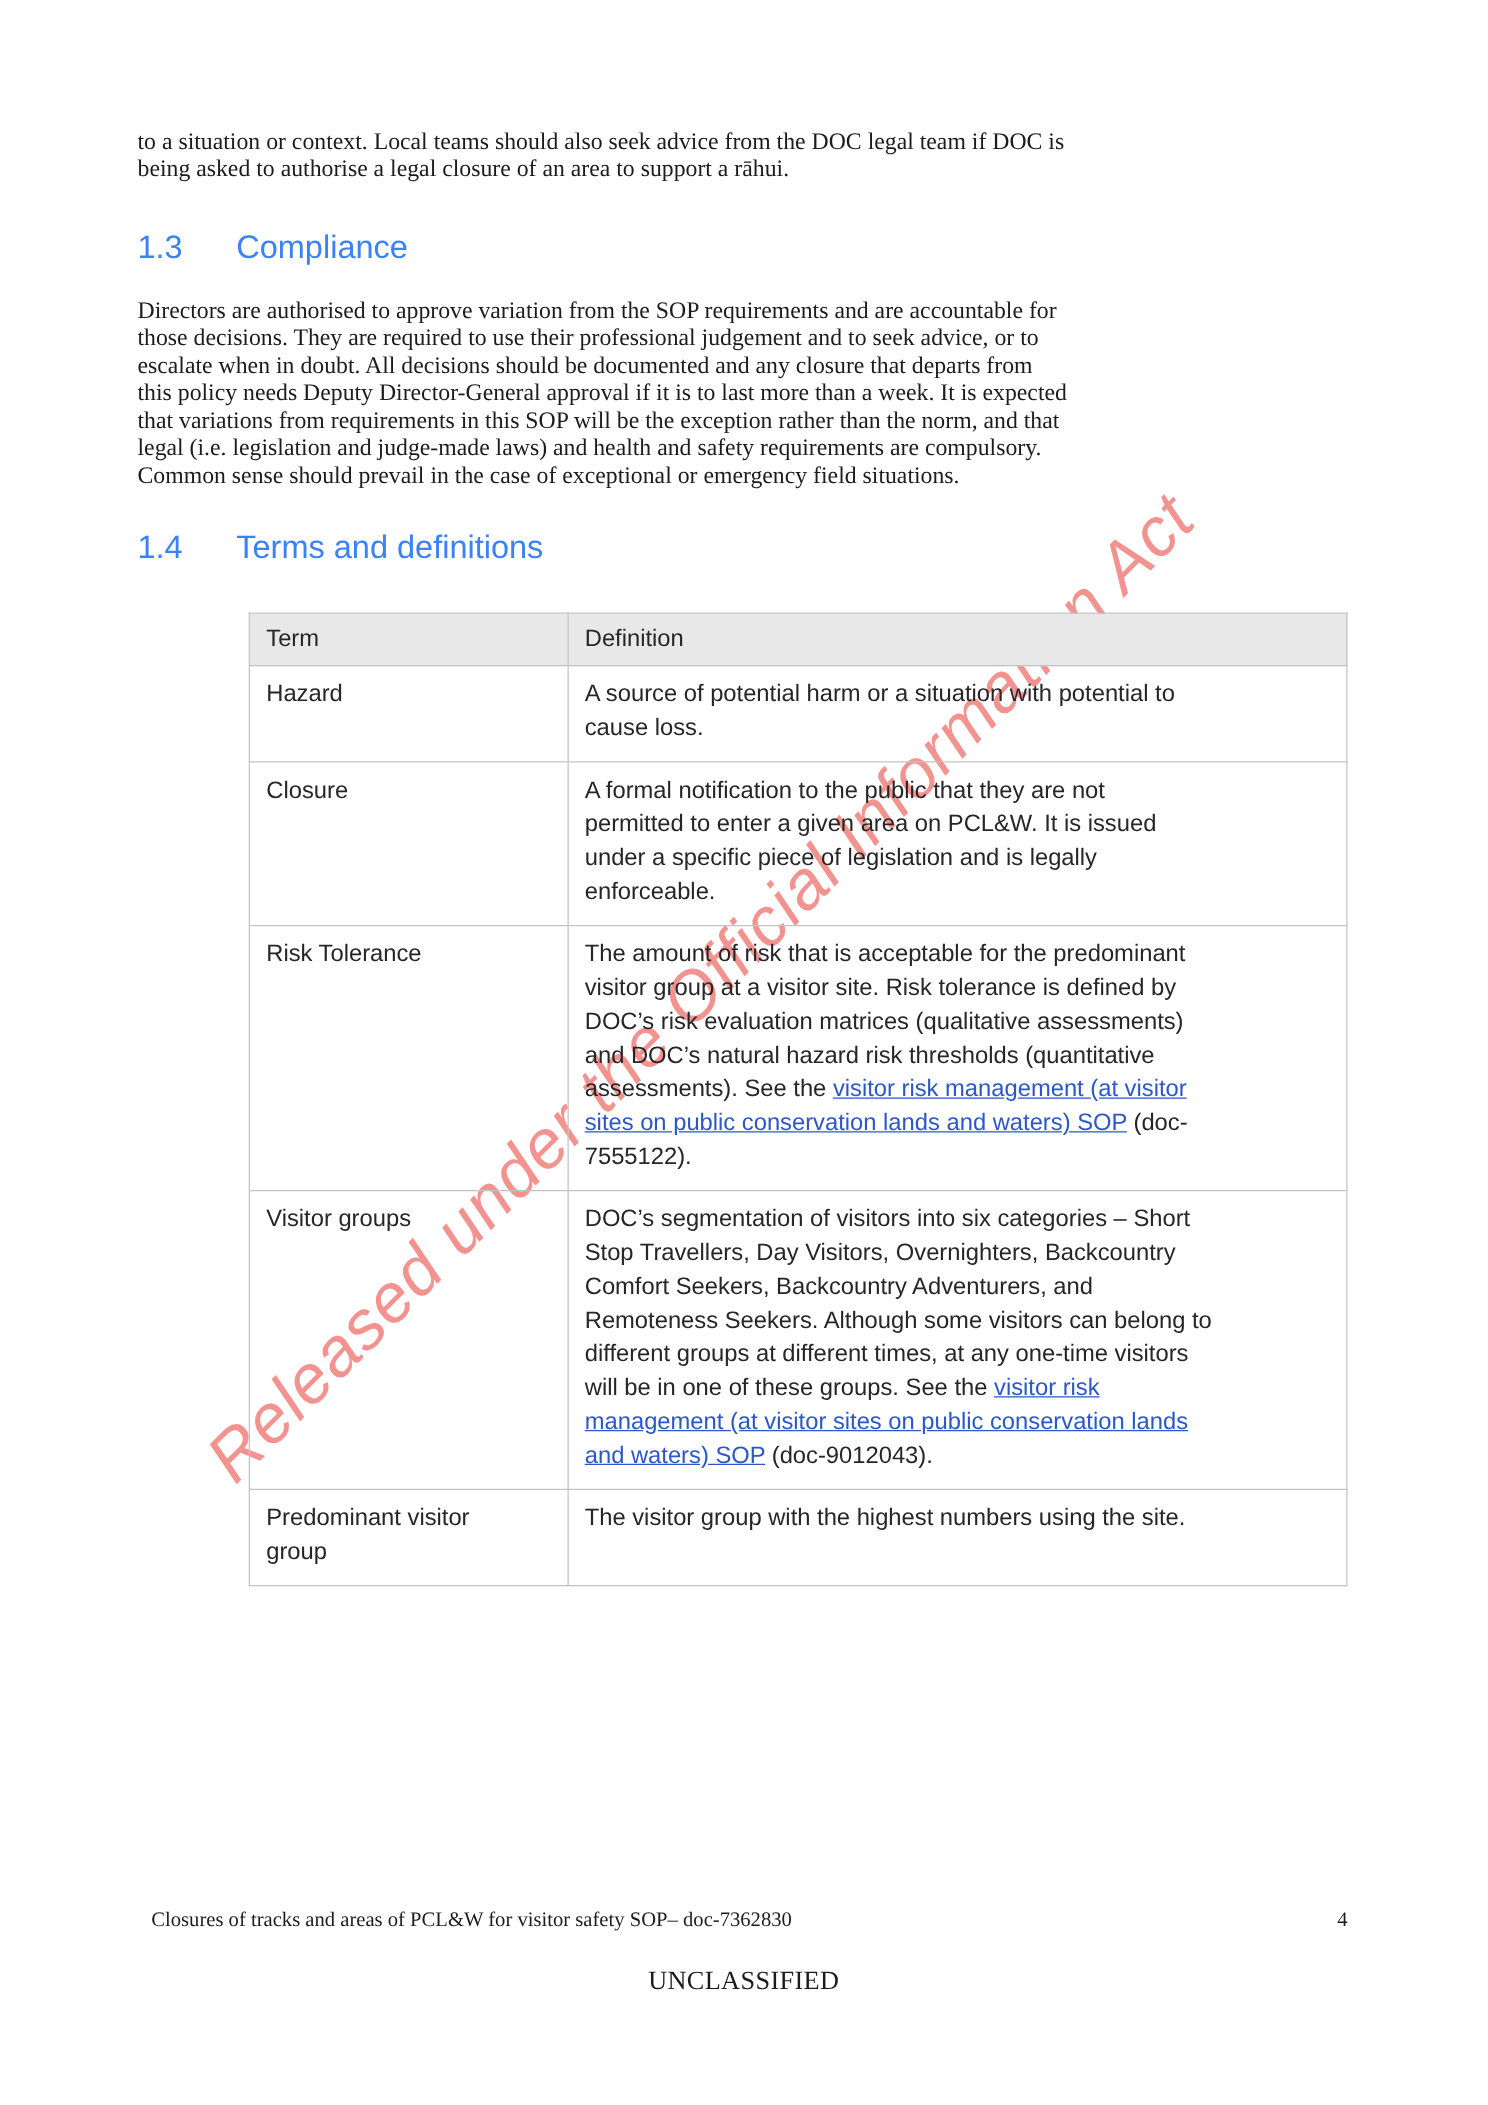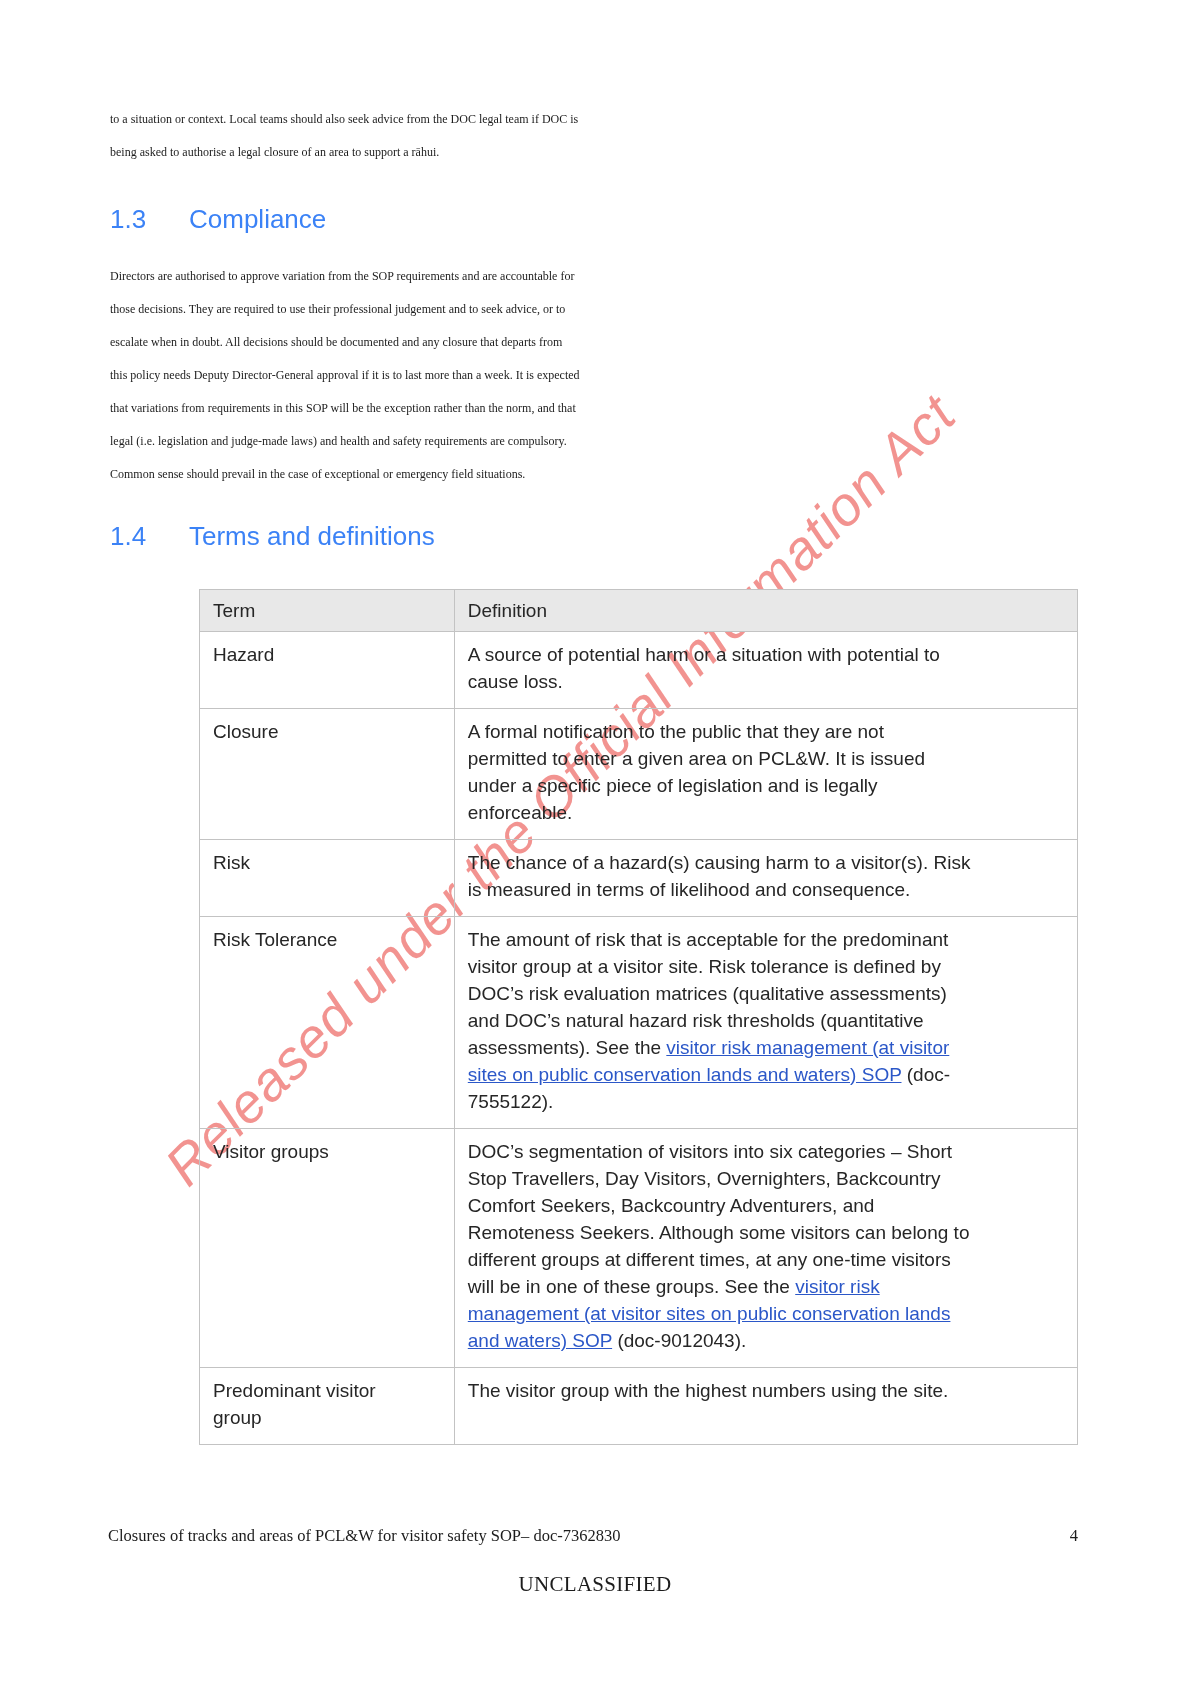--- a/index.html
+++ b/index.html
@@ -26,22 +26,22 @@
     color: rgba(240, 128, 124, 0.85);
     z-index: 0;
     letter-spacing: 1px;
   }
   .content {
     position: relative;
     z-index: 1;
     padding: 103px 112px 0 110px;
   }
   p.body-text {
-    font-size: 12px;
-    line-height: 33px;
+    font-size: 19px;
+    line-height: 22px;
     white-space: pre-line;
   }
   h2.section-heading {
     font-family: "Liberation Sans", sans-serif;
     font-weight: 400;
     font-size: 26px;
     color: #3b82f6;
     display: flex;
   }
   h2 .sec-num { width: 79px; flex: none; }
@@ -73,21 +73,21 @@
   .terms-table .col-term { width: 255px; }
   .terms-table .col-def  { width: 624px; }
   .def-link {
     color: #2b57c8;
     text-decoration: underline;
     cursor: pointer;
     margin-top: 16px;
   }
   .footer-row {
     position: absolute;
-    left: 108px; right: 112px; top: 1526px;
+    left: 121px; right: 112px; top: 1526px;
     display: flex;
     justify-content: space-between;
     font-size: 16.5px;
     z-index: 1;
   }
   .classification {
     position: absolute;
     left: 0; top: 1572px;
     width: 100%;
     text-align: center;
@@ -140,25 +140,20 @@
 cause loss.</span></td>
           </tr>
           <tr>
             <td class="col-term">Closure</td>
             <td class="col-def"><span>A formal notification to the public that they are not
 permitted to enter a given area on PCL&amp;W. It is issued
 under a specific piece of legislation and is legally
 enforceable.</span></td>
           </tr>
           <tr>
-            <td class="col-term">Risk</td>
-            <td class="col-def"><span>The chance of a hazard(s) causing harm to a visitor(s). Risk
-is measured in terms of likelihood and consequence.</span></td>
-          </tr>
-          <tr>
             <td class="col-term">Risk Tolerance</td>
             <td class="col-def"><span>The amount of risk that is acceptable for the predominant
 visitor group at a visitor site. Risk tolerance is defined by
 DOC’s risk evaluation matrices (qualitative assessments)
 and DOC’s natural hazard risk thresholds (quantitative
 assessments). See the </span><a class="def-link">visitor risk management (at visitor
 sites on public conservation lands and waters) SOP</a><span> (doc-
 7555122).</span></td>
           </tr>
           <tr>

